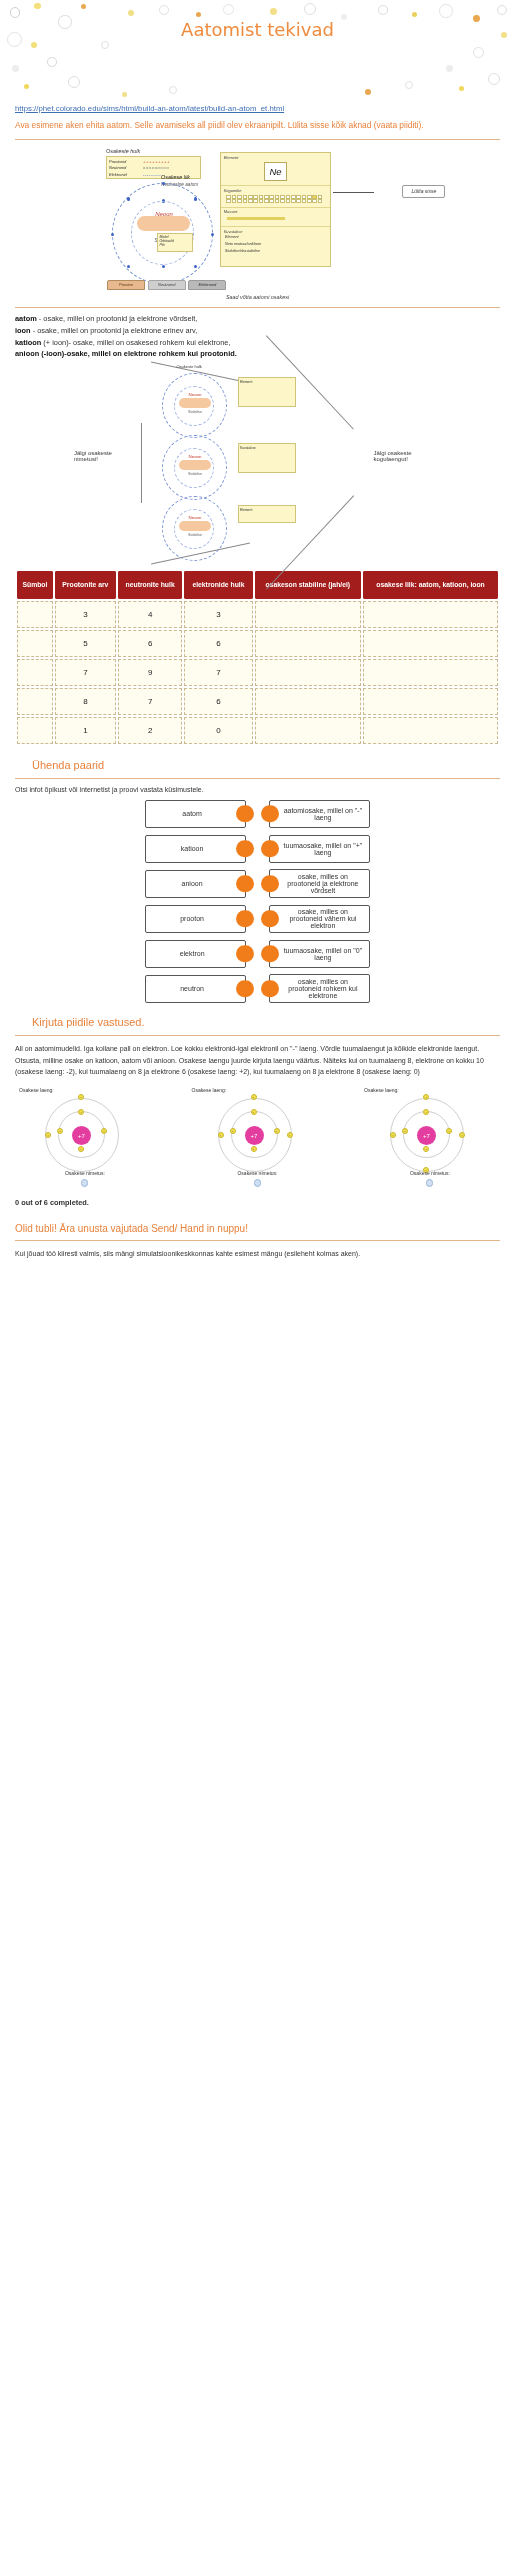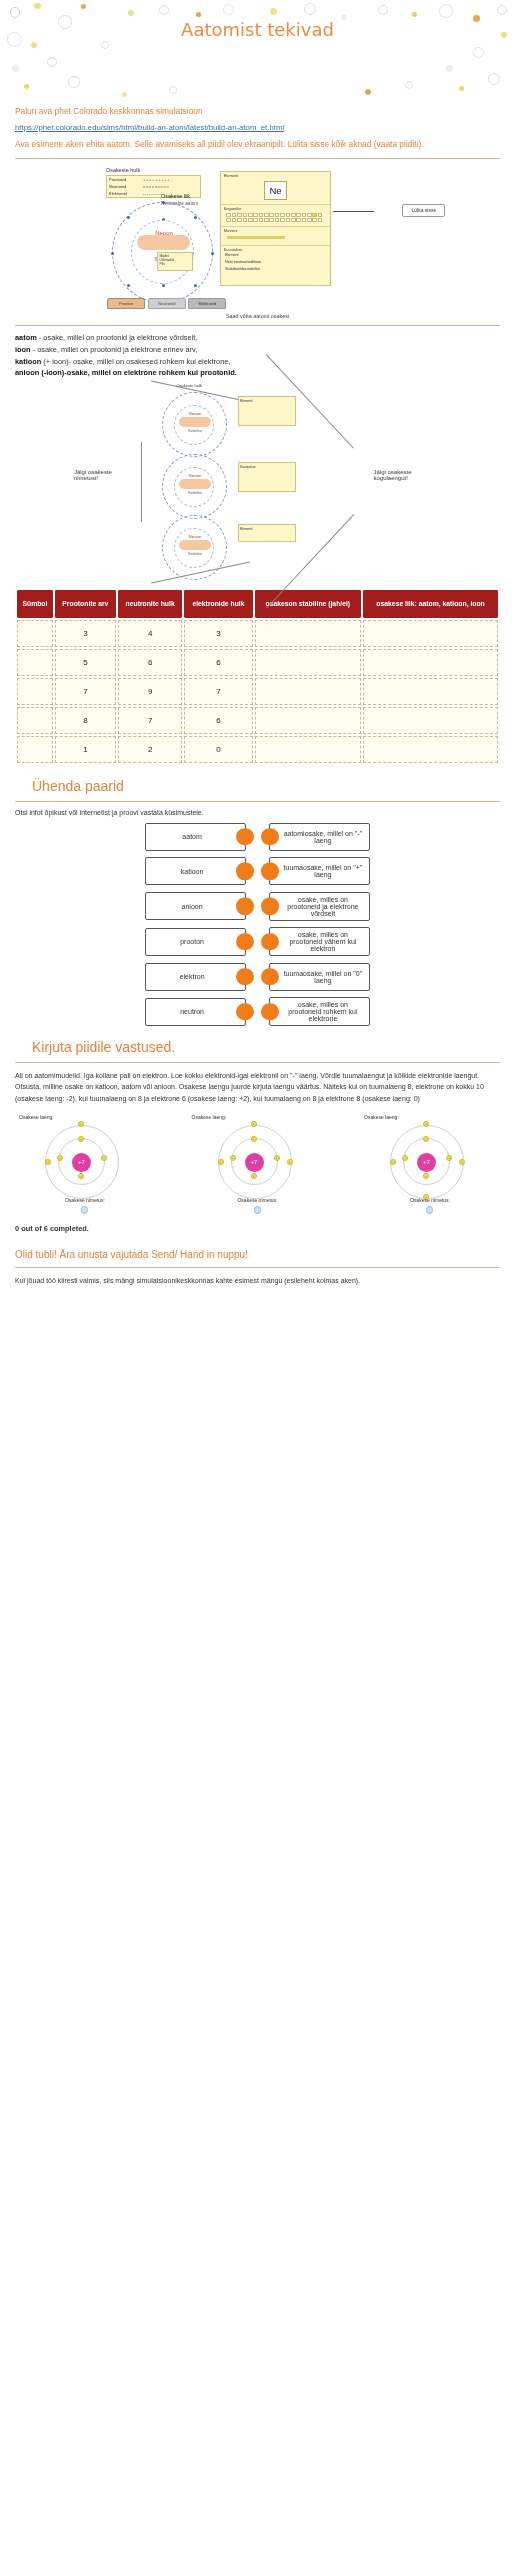--- a/index.html
+++ b/index.html
@@ -46,20 +46,21 @@
 
   .bullets { margin:5.4px 0 0 0; }
   .bullets p { margin:2.7px 0; font-size:7.4px; }
   .bullets b { color:#111; }
 
   
   .sim {
     margin: 4px auto 2.7px auto;
     width: 365px;
     position:relative;
+    font-style:italic;
   }
   .sim-label { font-size:5.4px; color:#333; }
   .sim-stage {
     position:relative;
     height: 145px;
     background:#fff;
   }
   .legend-box {
     position:absolute; left:31px; top:9.5px; width:95px; height:23px;
     background:#fdf6c8; border:0.7px solid #cfc47a; font-size:4px; padding:1.4px 2px;
@@ -161,21 +162,21 @@
     border-radius:1.4px; line-height:1.25;
   }
   .tbl td {
     background:#fffdf0; border:0.7px dashed #cbb994; height:27px; text-align:center;
     font-size:8px; color:#222;
   }
   .tbl td.blank { background:#fffdef; }
 
   
   .sec-title {
-    color:#e8823c; font-size:14px; margin: 13.5px 0 2.7px 0; padding-left: 17px;
+    color:#e8823c; font-size:11px; margin: 13.5px 0 2.7px 0; padding-left: 17px;
   }
   .match-intro { font-size:7px; margin:5.4px 0 6.8px 0; }
   .match-grid { display:flex; flex-direction:column; gap:6.8px; align-items:center;}
   .match-row { display:flex; align-items:center; gap:23px; }
   .mcard {
     width:101px; min-height:28px; border:0.7px solid #555; border-radius:2px;
     background:#fff; position:relative;
     display:flex; align-items:center; justify-content:center;
     font-size:7px; text-align:center; padding:2.7px 10.8px 2.7px 4px;
   }
@@ -258,21 +259,20 @@
     <div class="dot" style="left:169px;top:86px;width:8px;height:8px;border:1.4px solid #e2e2e2;"></div>
     <div class="dot" style="left:122px;top:92px;width:5.4px;height:5.4px;background:#f1e089;"></div>
     <div class="hero-title">
       <div>Aatomist tekivad</div>
     </div>
   </div>
 
   <div class="wrap">
 
     
-    <div class="h-orange">Palun ava phet Colorado keskkonnas simulatsioon</div>
     <a class="link" href="#">https://phet.colorado.edu/sims/html/build-an-atom/latest/build-an-atom_et.html</a>
     <div class="h-orange">Ava esimene aken ehita aatom. Selle avamiseks all piidil olev ekraanipilt. Lülita sisse kõik aknad (vaata piiditi).</div>
 
     <hr class="rule">
 
     
     <div class="sim">
       <div class="sim-stage">
 
         <div style="position:absolute;left:31px;top:1.4px;" class="sim-label">Osakeste hulk</div>

